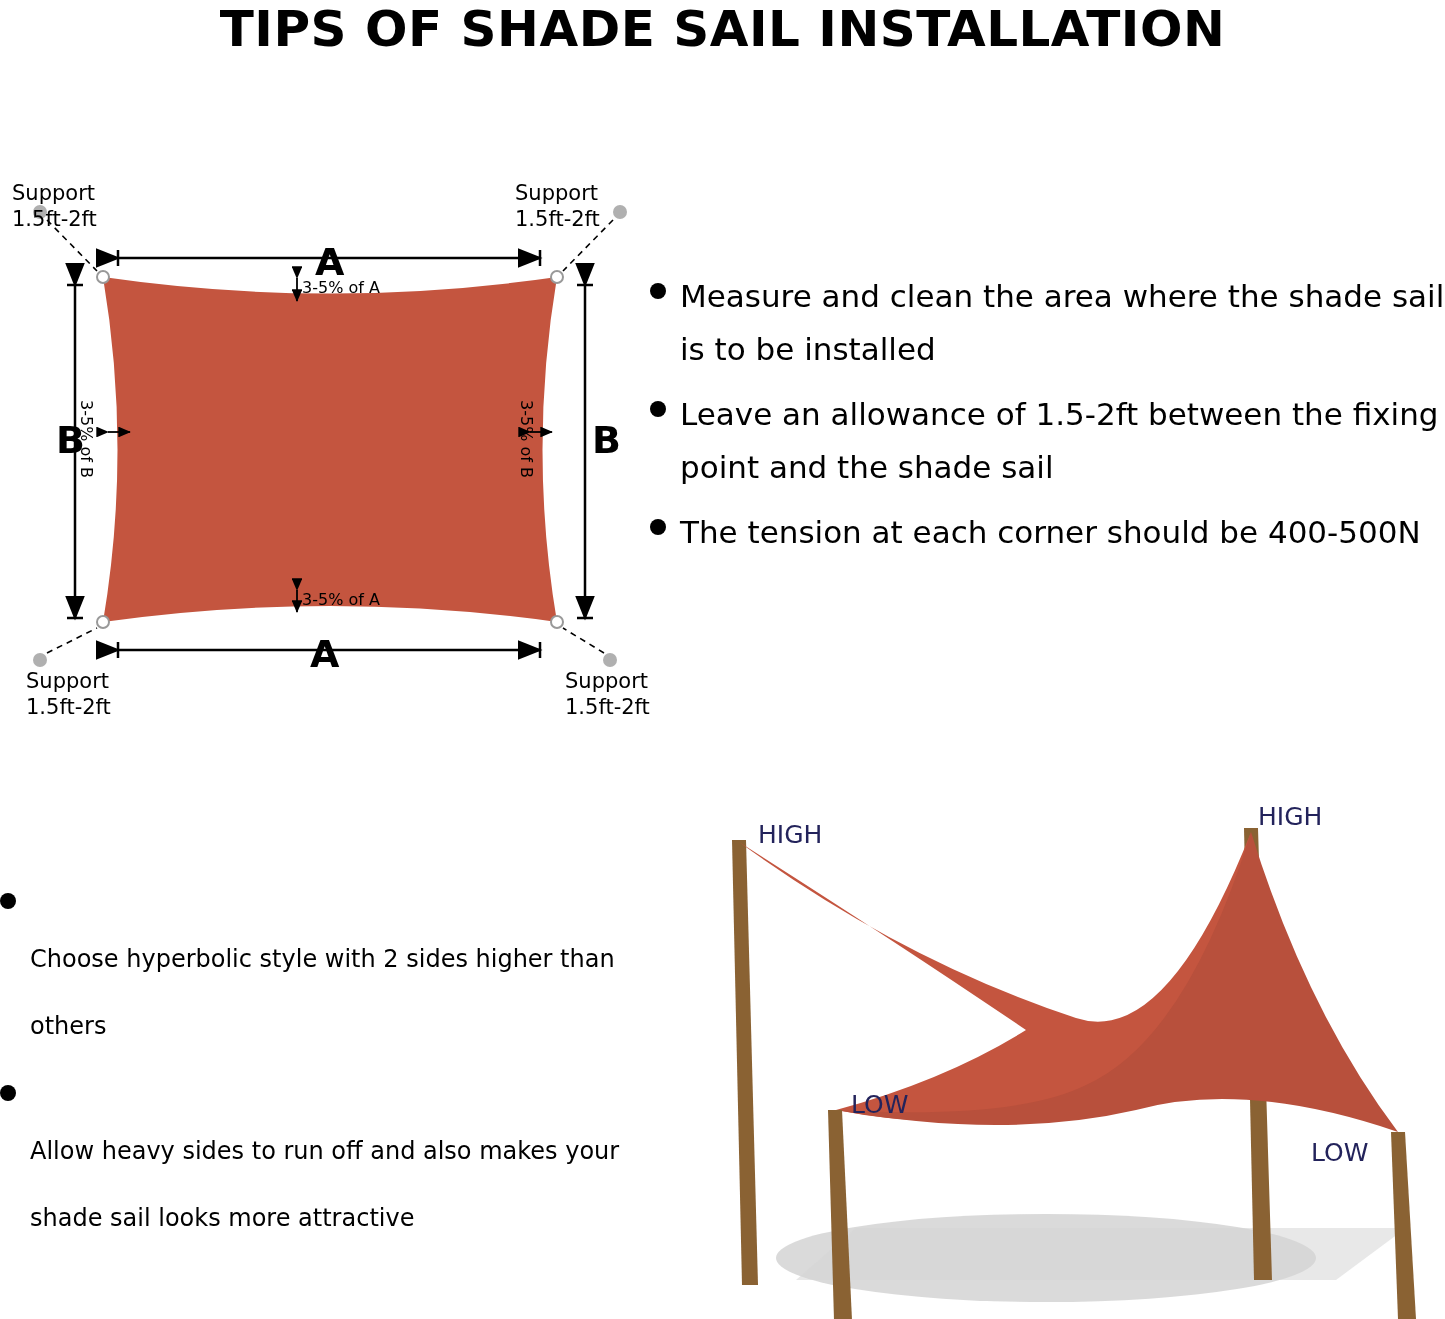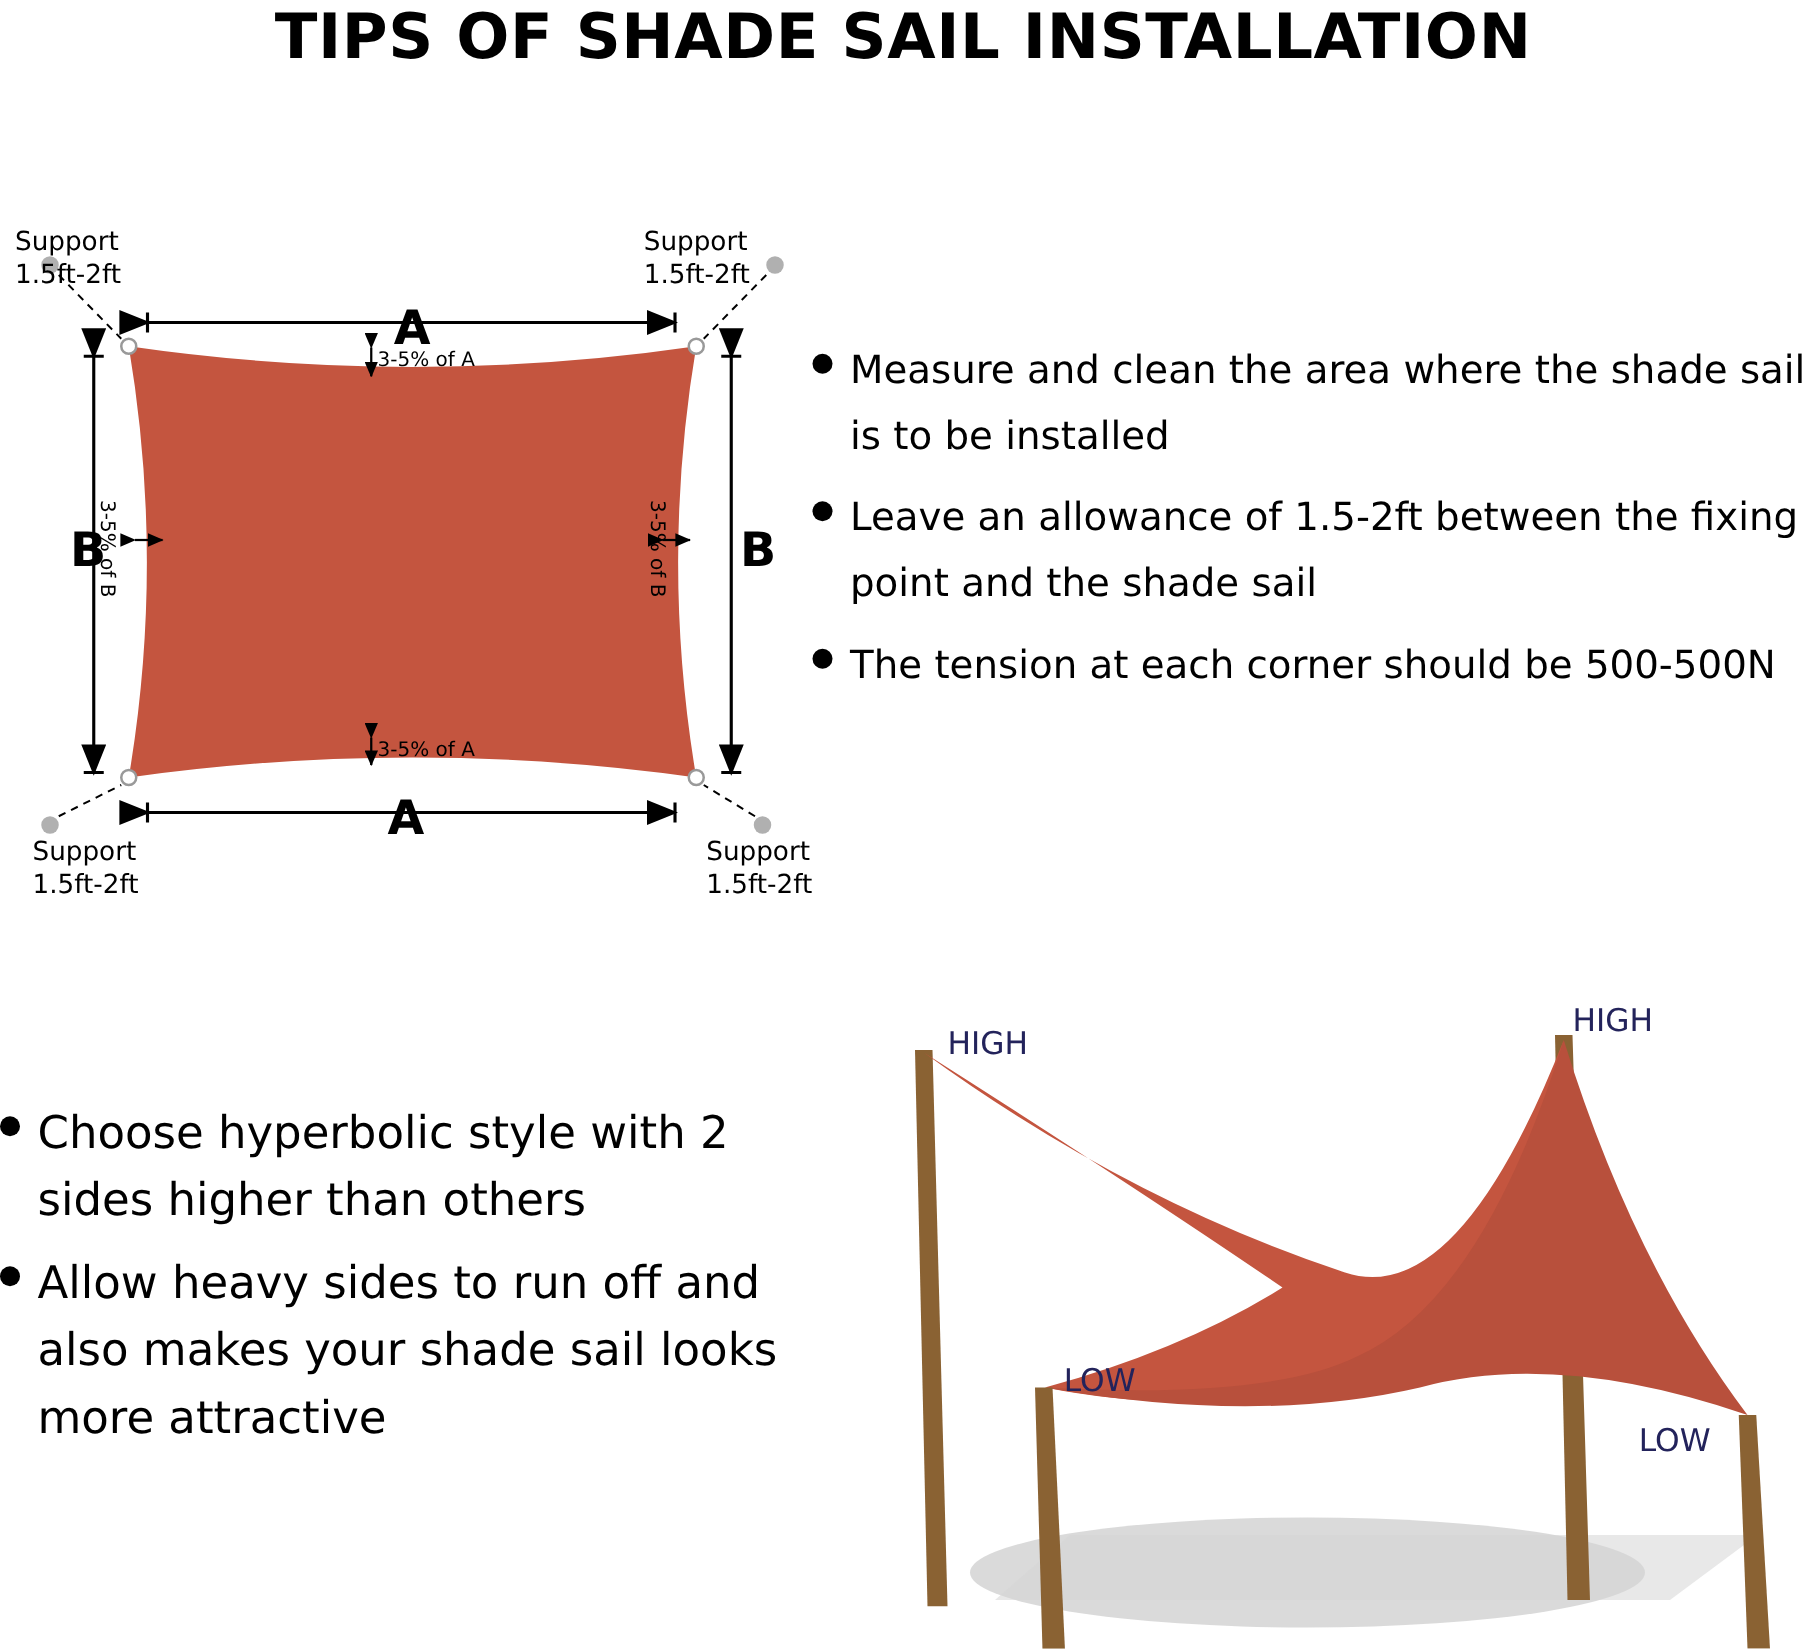--- a/index.html
+++ b/index.html
@@ -65,21 +65,21 @@
     font-family: "DejaVu Sans", sans-serif;
   }
 
   
   #left-list {
     position: absolute;
     left: 0px;
     top: 880px;
     width: 640px;
   }
-  #left-list .bullet-text { font-size: 36px; line-height: 54px; }
+  #left-list .bullet-text { font-size: 24px; line-height: 67px; margin-top: 46px; }
 
   
   #bottom-diagram {
     position: absolute;
     left: 646px;
     top: 780px;
     width: 805px;
     height: 539px;
   }
   #bottom-diagram svg { display:block; }
@@ -179,21 +179,21 @@
   <div class="bullet-row">
     <span class="bullet-dot"></span>
     <span class="bullet-text">Measure and clean the area where the shade sail is to be installed</span>
   </div>
   <div class="bullet-row">
     <span class="bullet-dot"></span>
     <span class="bullet-text">Leave an allowance of 1.5-2ft between the fixing point and the shade sail</span>
   </div>
   <div class="bullet-row">
     <span class="bullet-dot"></span>
-    <span class="bullet-text">The tension at each corner should be 500-500N</span>
+    <span class="bullet-text">The tension at each corner should be 400-500N</span>
   </div>
 </div>
 
 <div id="left-list">
   <div class="bullet-row">
     <span class="bullet-dot"></span>
     <span class="bullet-text">Choose hyperbolic style with 2 sides higher than others</span>
   </div>
   <div class="bullet-row">
     <span class="bullet-dot"></span>

